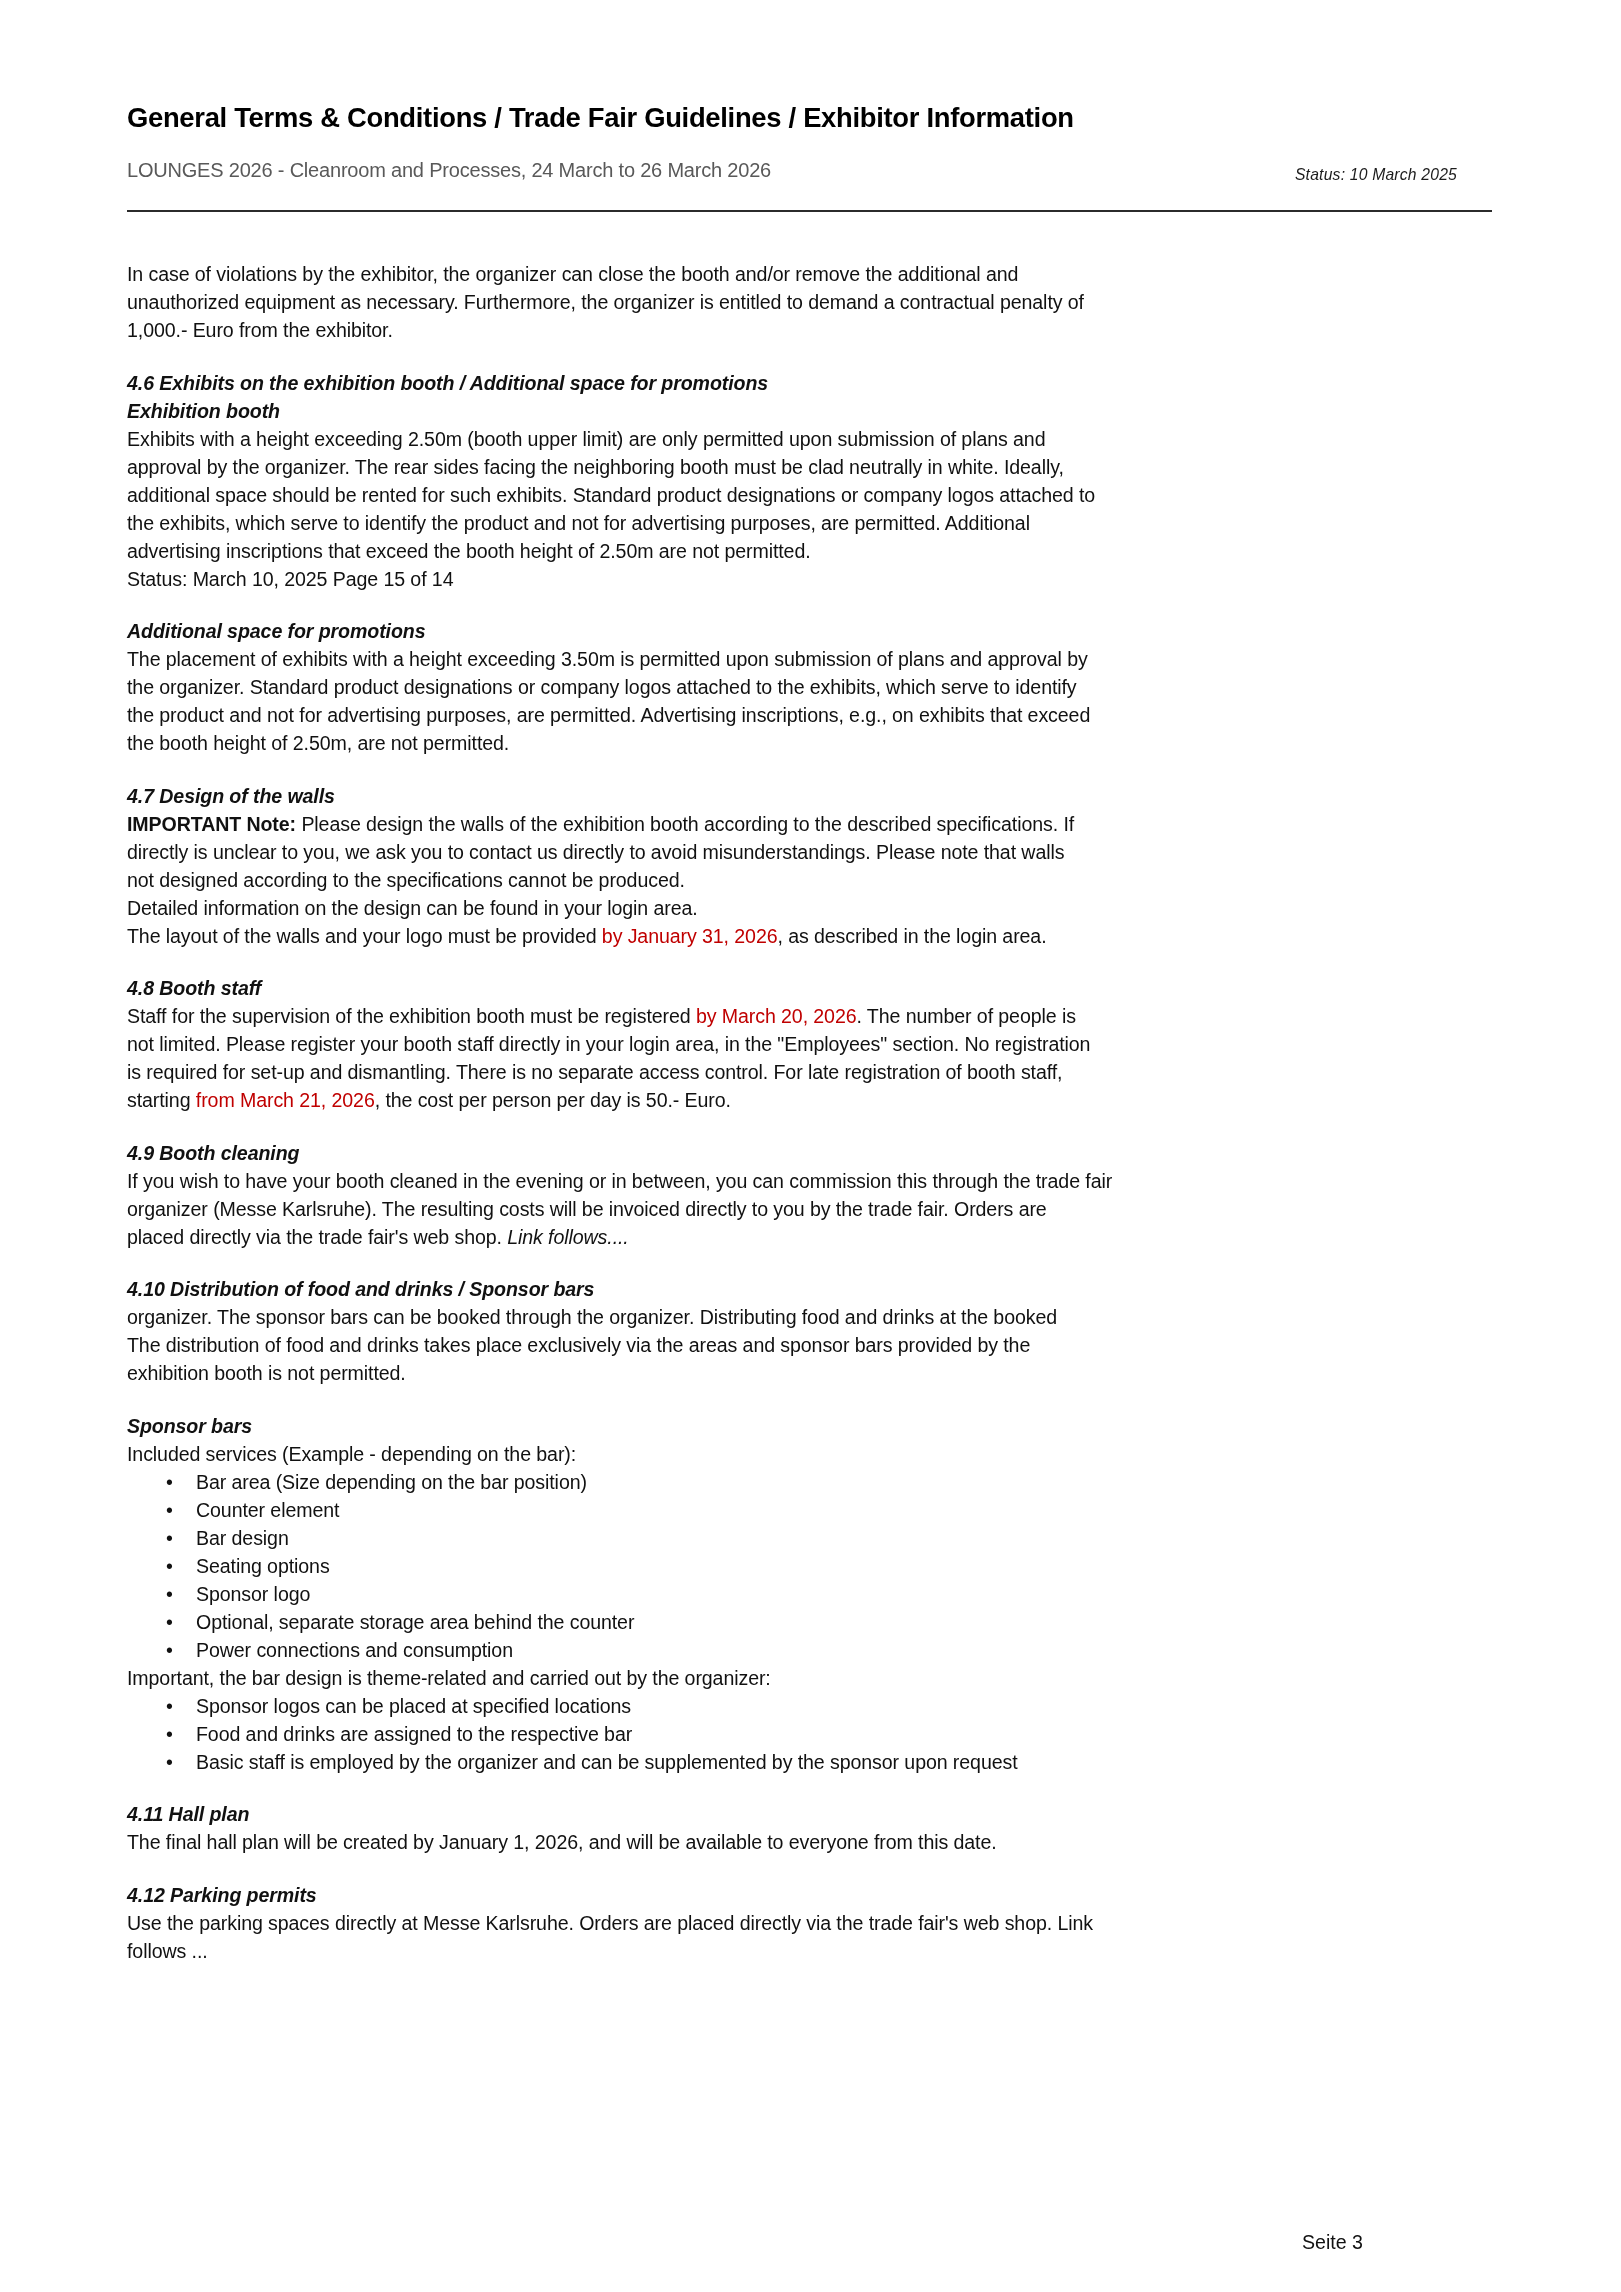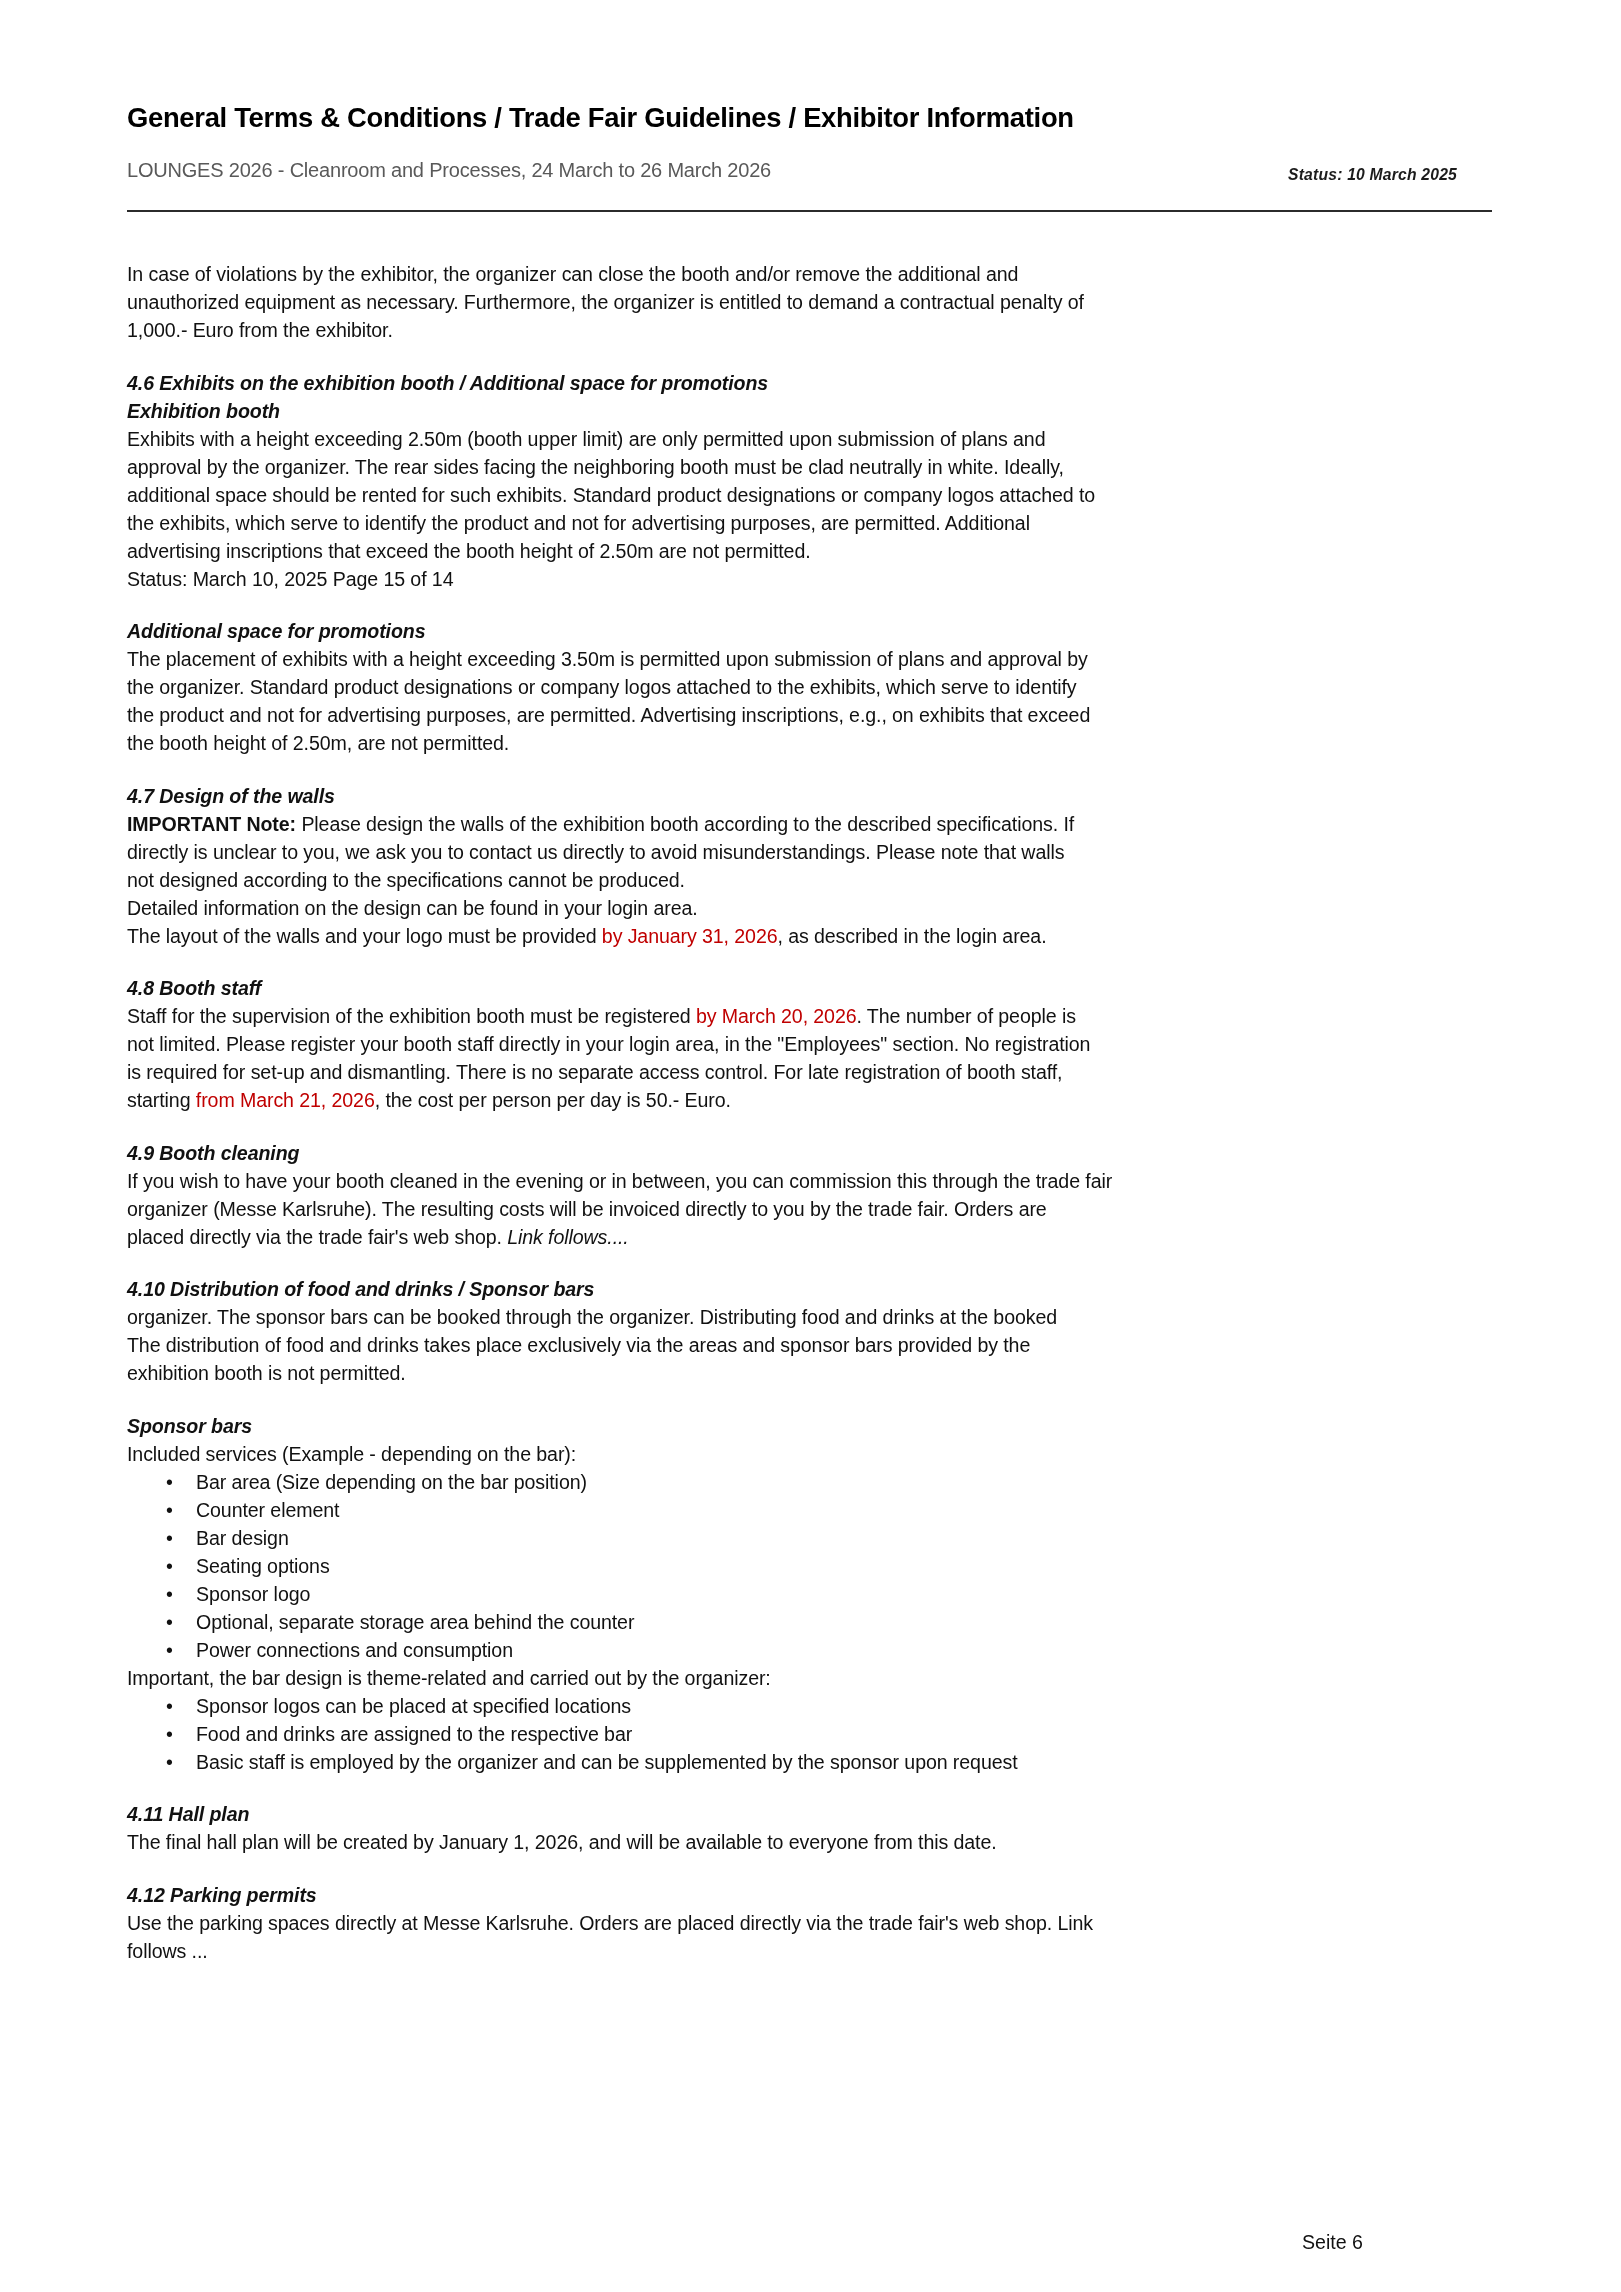--- a/index.html
+++ b/index.html
@@ -11,21 +11,21 @@
     color:#111111;
     overflow:hidden;
   }
   .content { position:absolute; left:127px; top:101px; width:1365px; }
   .doc-title {
     font-size:27.4px; font-weight:700; line-height:33px;
     letter-spacing:-0.3px; color:#000000;
   }
   .sub-row { display:flex; justify-content:space-between; align-items:flex-end; margin-top:22.5px; }
   .doc-subtitle { font-size:20px; line-height:27.4px; color:#595959; letter-spacing:-0.2px; }
-  .status-note { font-size:15.7px; font-style:italic; color:#1c1c1c; margin-right:35px; letter-spacing:0.2px;font-weight:bold; }
+  .status-note { font-size:15.7px; font-style:italic; color:#1c1c1c; margin-right:35px; letter-spacing:0.2px; }
   .rule { border-top:2.9px solid #2b2b2b; margin-top:26.5px; height:0; }
   .doc-body { margin-top:48px; font-size:19.6px; line-height:28px; letter-spacing:-0.1px; }
   .block.h { font-weight:700; font-style:italic; margin-top:24.5px; }
   .block.h + .block.h { margin-top:0; }
   .line { white-space:pre-wrap; }
   .li { position:relative; padding-left:69px; white-space:pre-wrap; }
   .li::before { content:"\2022"; position:absolute; left:39px; top:0; }
   .run-r { color:var(--red,#c00000); }
   .run-b { font-weight:700; font-style:normal; }
   .run-i { font-style:italic; }
@@ -137,15 +137,15 @@
         </div>
         <div class="block h">
           <div class="line"><span class="run">4.12 Parking permits</span></div>
         </div>
         <div class="block p">
           <div class="line"><span class="run">Use the parking spaces directly at Messe Karlsruhe. Orders are placed directly via the trade fair's web shop. Link</span></div>
           <div class="line"><span class="run">follows ...</span></div>
         </div>
       </div>
   </div>
-  <div class="page-number">Seite 6</div>
+  <div class="page-number">Seite 3</div>
 </div>
 
 
 </body></html>

